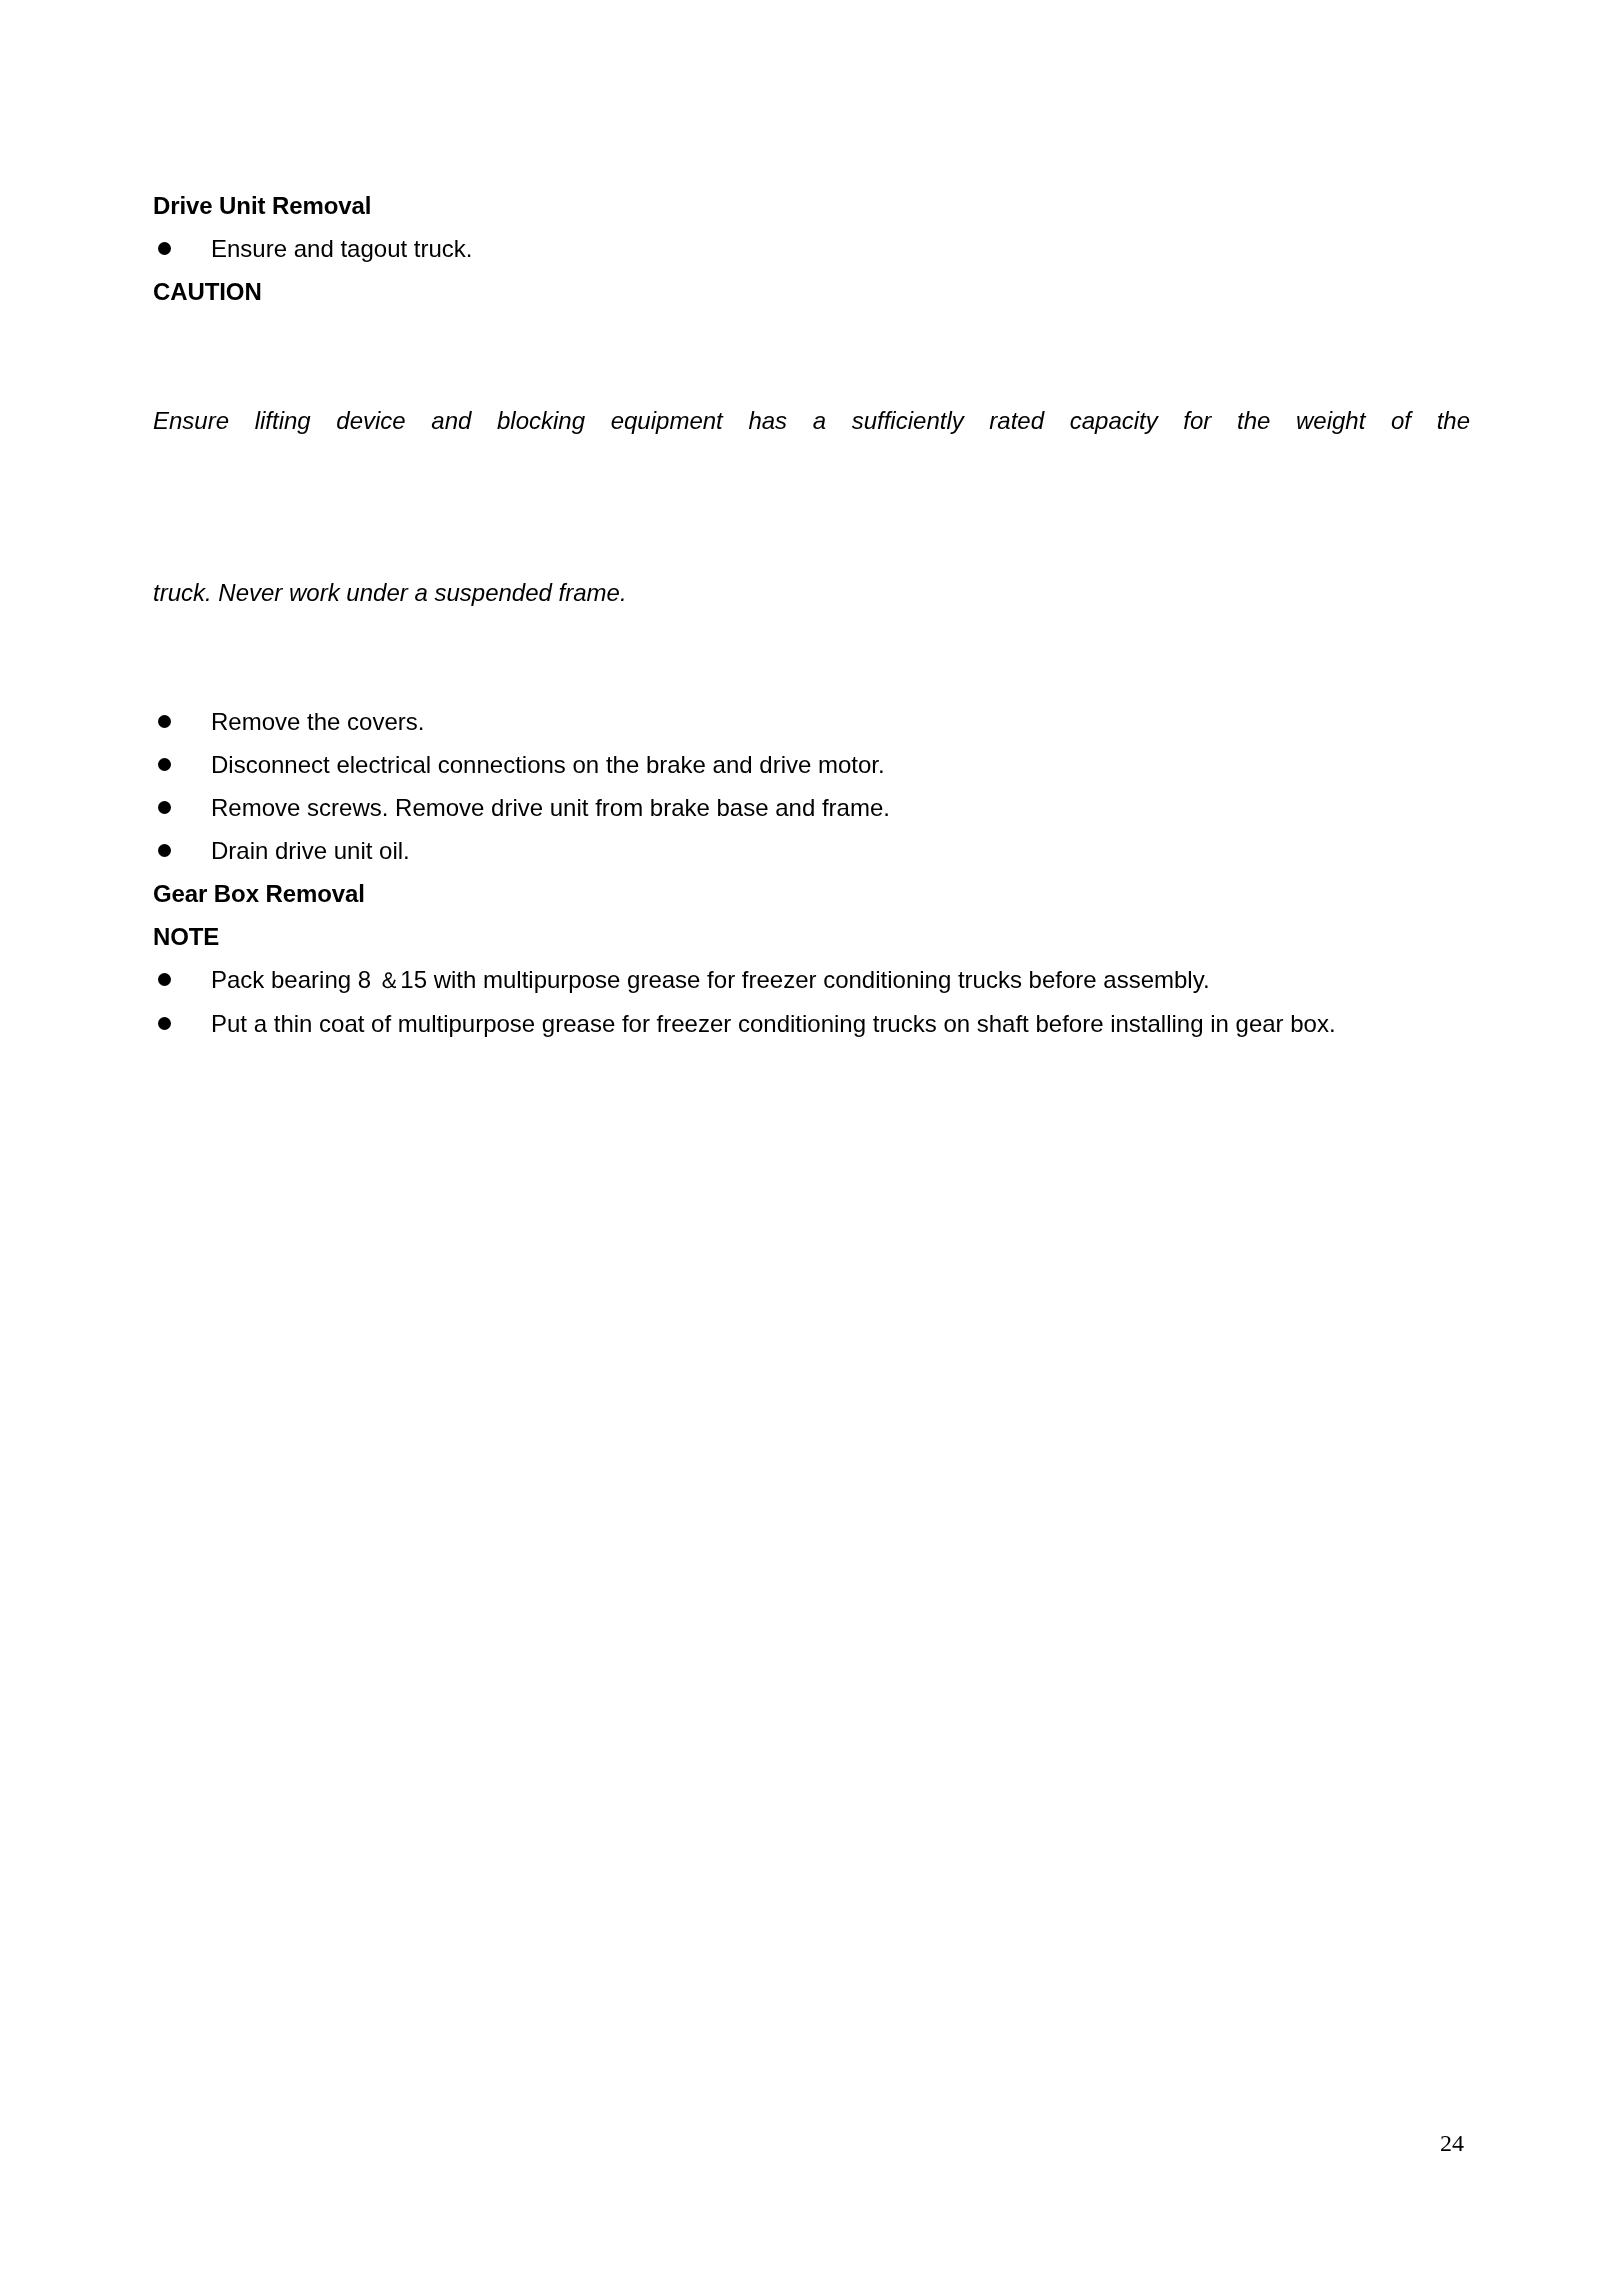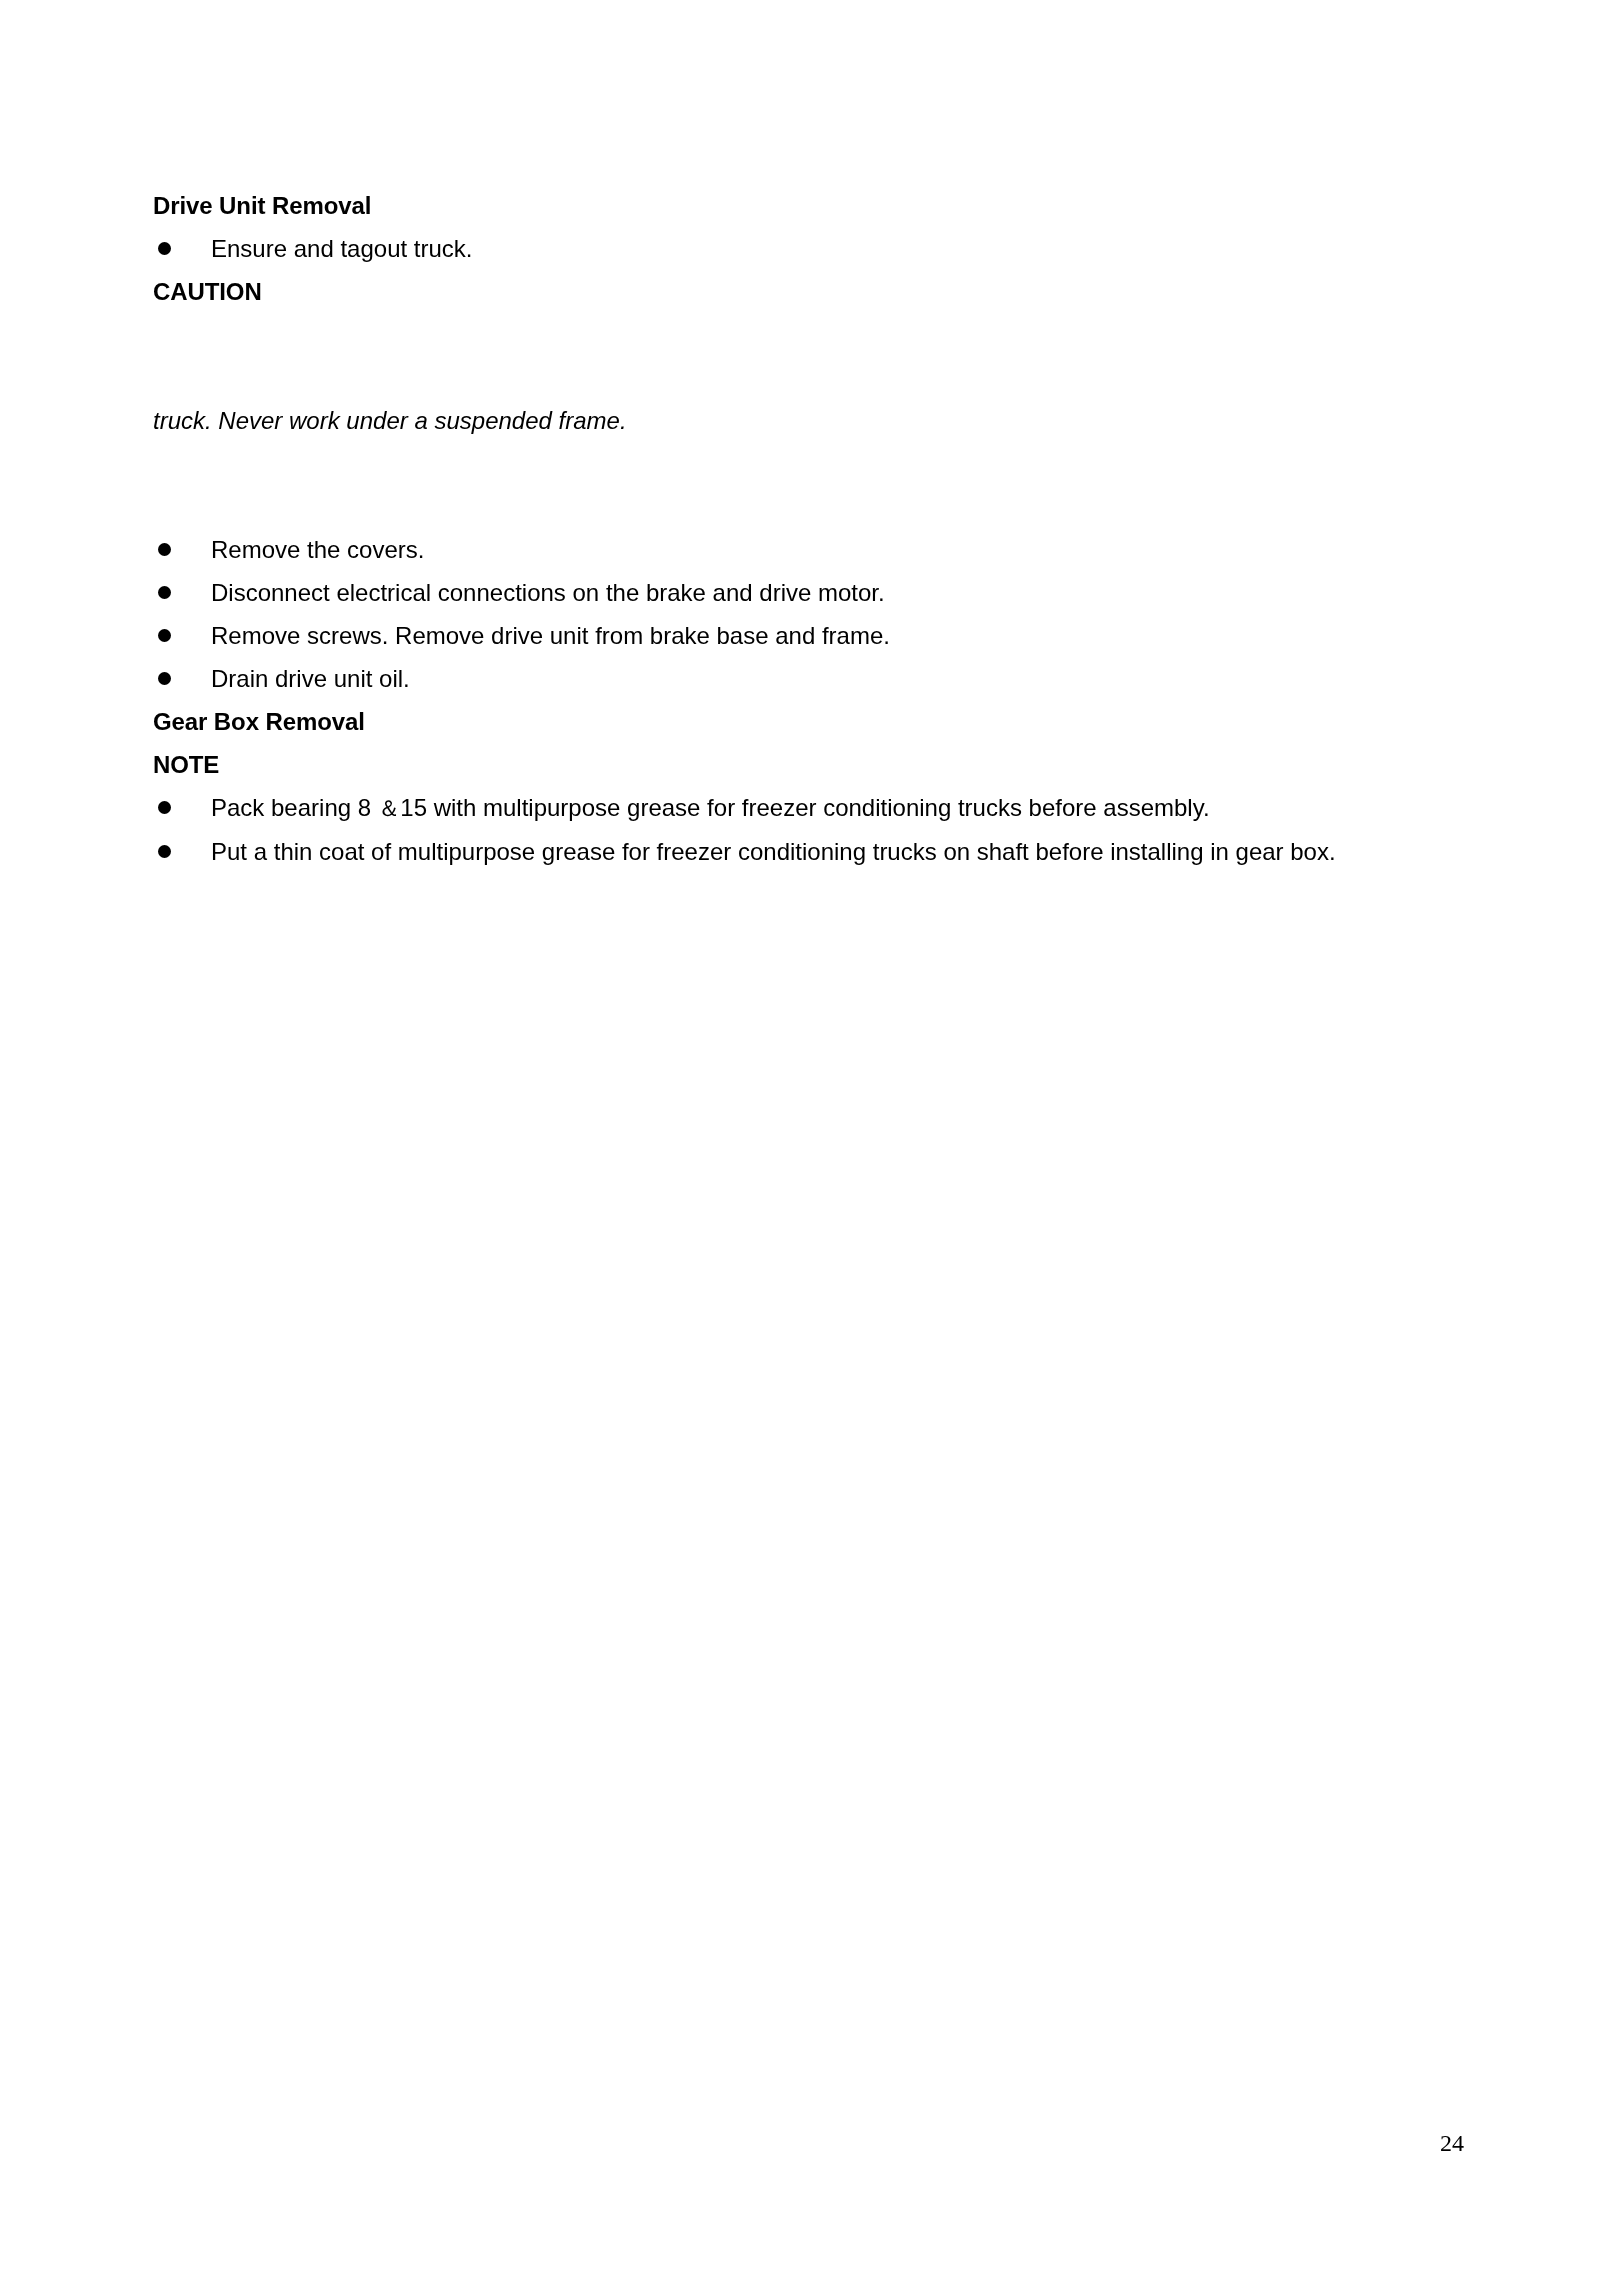--- a/index.html
+++ b/index.html
@@ -130,20 +130,21 @@
     <ul class="bullets">
       <li>
         <span class="dot"></span>
         <span class="bullet-text">Ensure and tagout truck.</span>
       </li>
     </ul>
 
     <div class="line heading">CAUTION</div>
 
     <div class="line italic-para">
+      <span class="jline">Ensure lifting device and blocking equipment has a sufficiently rated capacity for the weight of the</span>
       <span class="jline last">truck. Never work under a suspended frame.</span>
     </div>
 
     <ul class="bullets">
       <li>
         <span class="dot"></span>
         <span class="bullet-text">Remove the covers.</span>
       </li>
       <li>
         <span class="dot"></span>

